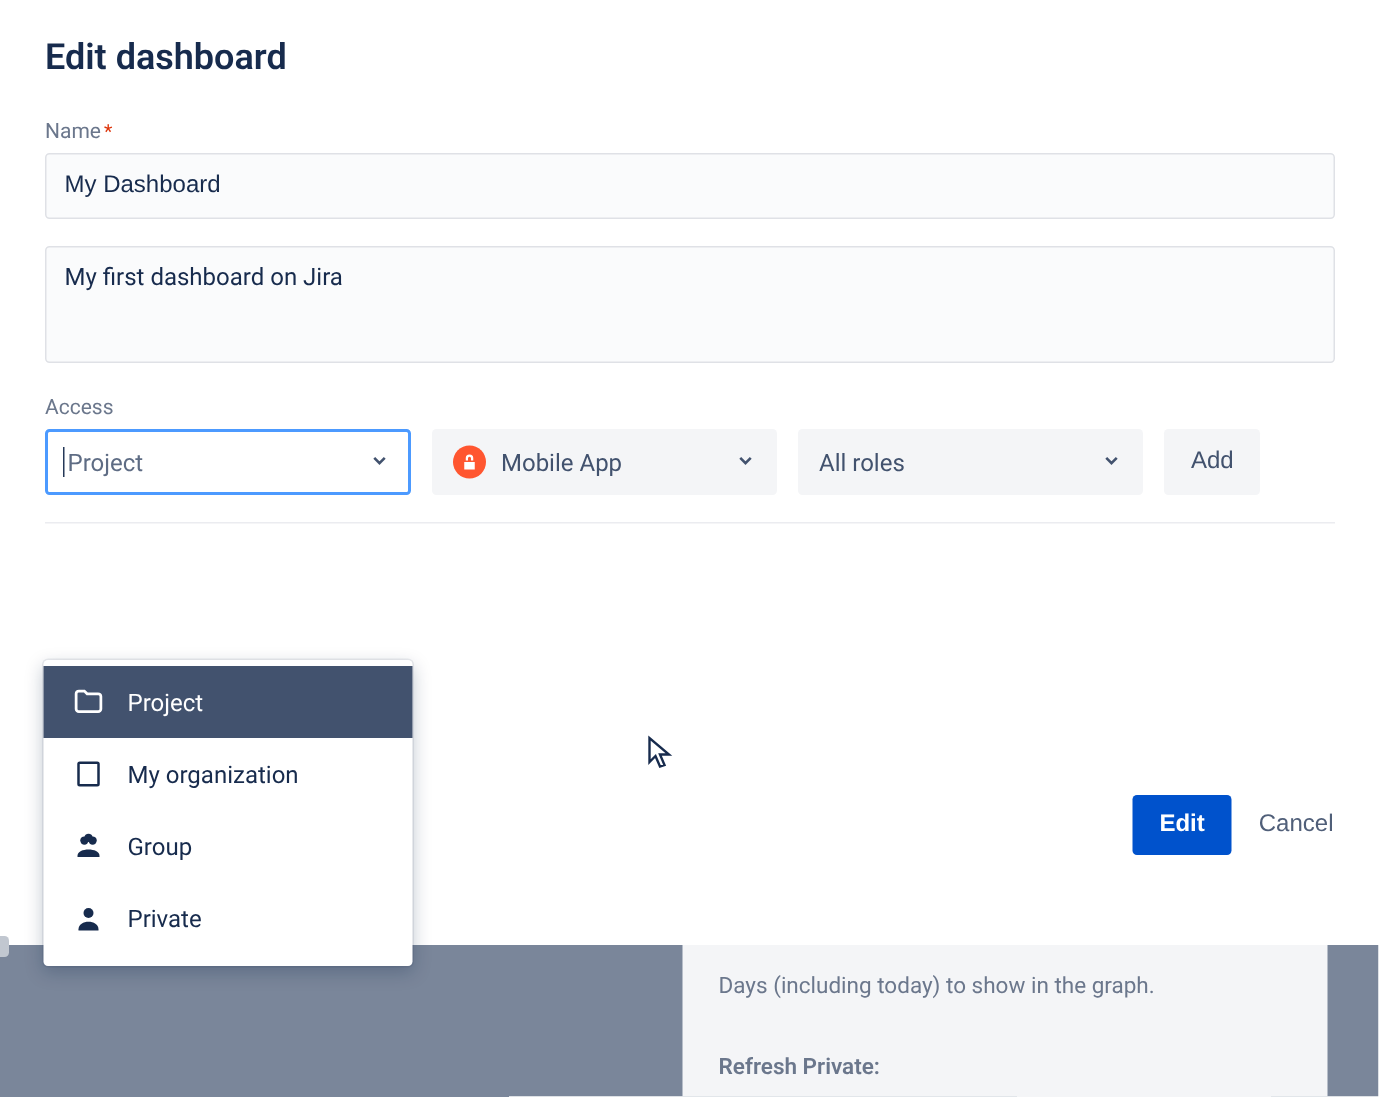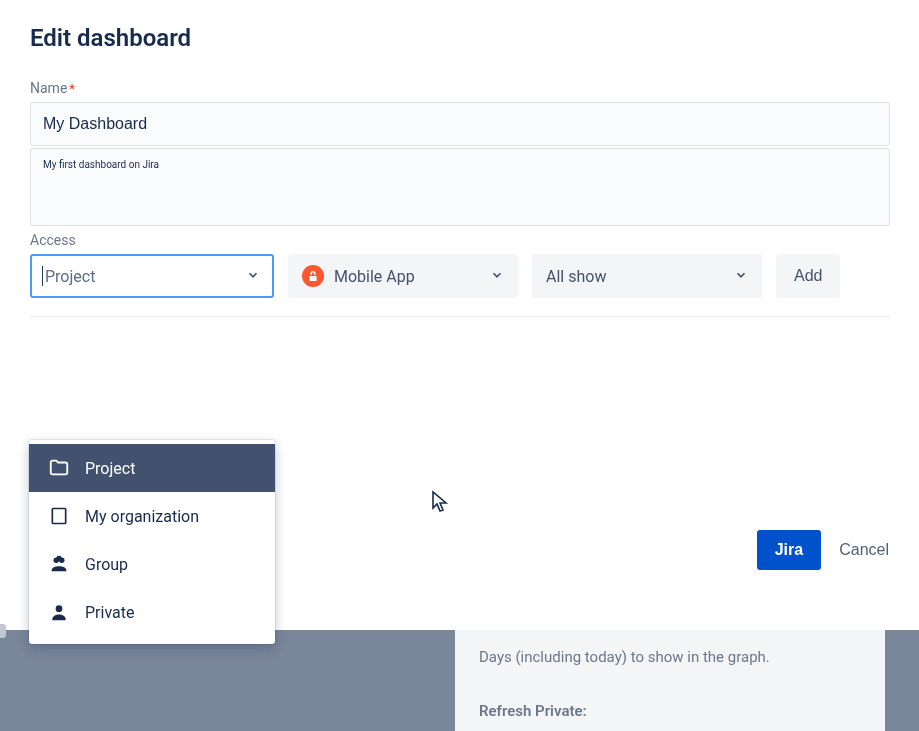--- a/index.html
+++ b/index.html
@@ -13,21 +13,21 @@
     }
     .modal {
       padding: 24px 30px 0 30px;
     }
     .title {
       font-size: 24px;
       font-weight: 600;
       color: #172B4D;
       margin-bottom: 28px;
     }
-    .field-group { margin-bottom: 2px; }
+    .field-group { margin-bottom: 18px; }
     .label {
       font-size: 14px;
       color: #6B778C;
       margin-bottom: 6px;
       display: block;
     }
     .req { color: #DE350B; margin-left: 2px; font-size: 13px; }
     .text-input {
       width: 860px;
       height: 44px;
@@ -37,21 +37,21 @@
       font-size: 16px;
       color: #172B4D;
       background: #FAFBFC;
     }
     .textarea {
       width: 860px;
       height: 78px;
       border: 1px solid #DFE1E6;
       border-radius: 3px;
       padding: 10px 12px;
-      font-size: 10px;
+      font-size: 16px;
       color: #172B4D;
       background: #FAFBFC;
       resize: none;
       font-family: inherit;
     }
     .access-row {
       display: flex;
       gap: 14px;
       align-items: center;
       padding-bottom: 18px;
@@ -240,21 +240,21 @@
           <span>Mobile App</span>
         </span>
         <span class="chev">
           <svg width="14" height="14" viewBox="0 0 24 24" fill="none" stroke="currentColor" stroke-width="3">
               <polyline points="6 9 12 15 18 9"></polyline>
             </svg>
         </span>
       </div>
 
       <div class="picker picker-2">
-        <span>All show</span>
+        <span>All roles</span>
         <span class="chev">
           <svg width="14" height="14" viewBox="0 0 24 24" fill="none" stroke="currentColor" stroke-width="3">
               <polyline points="6 9 12 15 18 9"></polyline>
             </svg>
         </span>
       </div>
 
       <button class="add-btn">Add</button>
     </div>
   </div>
@@ -302,21 +302,21 @@
       <svg width="20" height="20" viewBox="0 0 24 24" fill="currentColor">
           <circle cx="12" cy="8" r="4"></circle>
           <path d="M4 21c0-4 4-6 8-6s8 2 8 6v1H4v-1z"></path>
         </svg>
     </span>
     <span>Private</span>
   </div>
 </div>
 
 <div class="actions">
-  <button class="btn-primary">Jira</button>
+  <button class="btn-primary">Edit</button>
   <button class="btn-link">Cancel</button>
 </div>
 
 <span class="cursor-arrow">
   <svg width="20" height="24" viewBox="0 0 20 24" fill="none" stroke="#172B4D" stroke-width="1.6">
       <path d="M3 2 L3 18 L7 14 L10 21 L13 20 L10 13 L16 13 Z"></path>
     </svg>
 </span>
 
 <div class="left-sliver"></div>

